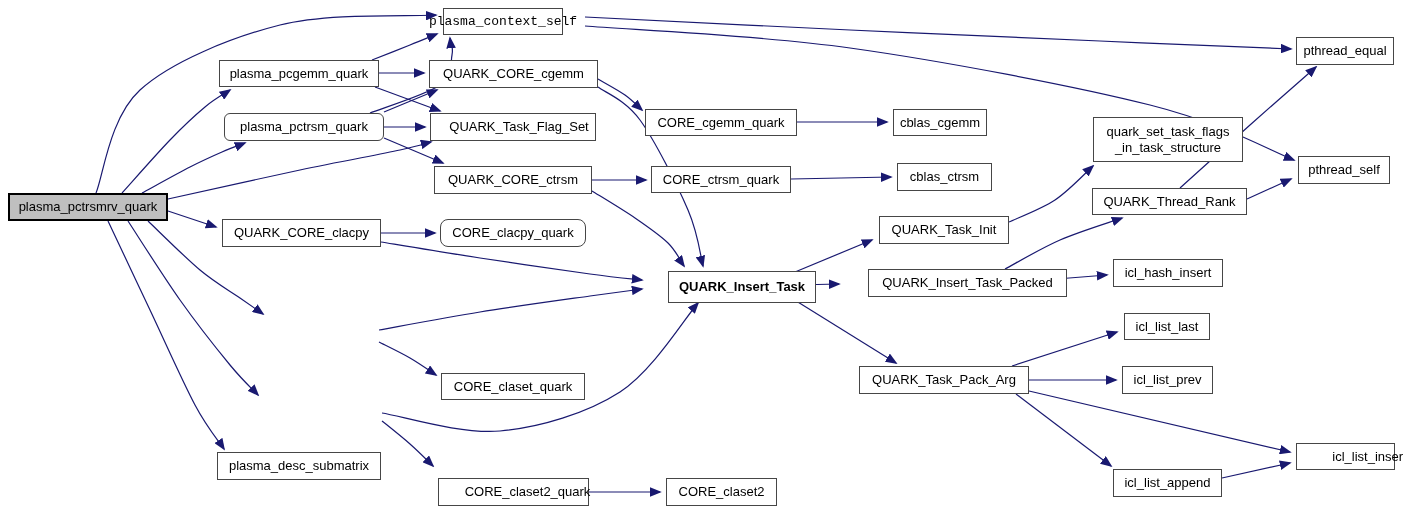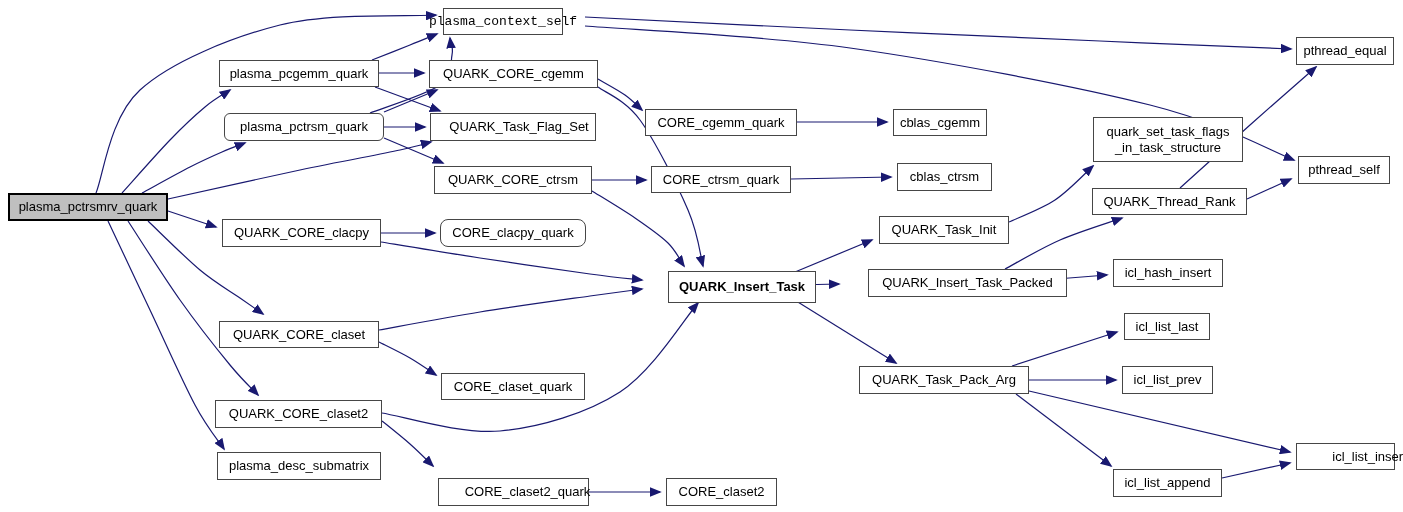--- a/index.html
+++ b/index.html
@@ -70,26 +70,20 @@
       <span>plasma_pctrsmrv_quark</span>
     </div>
     <div class="node" style="left: 219px; top: 60px; width: 160px; height: 27px;">
       <span>plasma_pcgemm_quark</span>
     </div>
     <div class="node" style="left: 224px; top: 113px; width: 160px; height: 28px; border-radius: 6px;">
       <span>plasma_pctrsm_quark</span>
     </div>
     <div class="node" style="left: 222px; top: 219px; width: 159px; height: 28px;">
       <span>QUARK_CORE_clacpy</span>
-    </div>
-    <div class="node" style="left: 219px; top: 321px; width: 160px; height: 27px;">
-      <span>QUARK_CORE_claset</span>
-    </div>
-    <div class="node" style="left: 215px; top: 400px; width: 167px; height: 28px;">
-      <span>QUARK_CORE_claset2</span>
     </div>
     <div class="node" style="left: 217px; top: 452px; width: 164px; height: 28px;">
       <span>plasma_desc_submatrix</span>
     </div>
     <div class="node" style="left: 443px; top: 8px; width: 120px; height: 27px; font-family: Liberation Mono, monospace;">
       <span>plasma_context_self</span>
     </div>
     <div class="node" style="left: 429px; top: 60px; width: 169px; height: 28px;">
       <span>QUARK_CORE_cgemm</span>
     </div>

